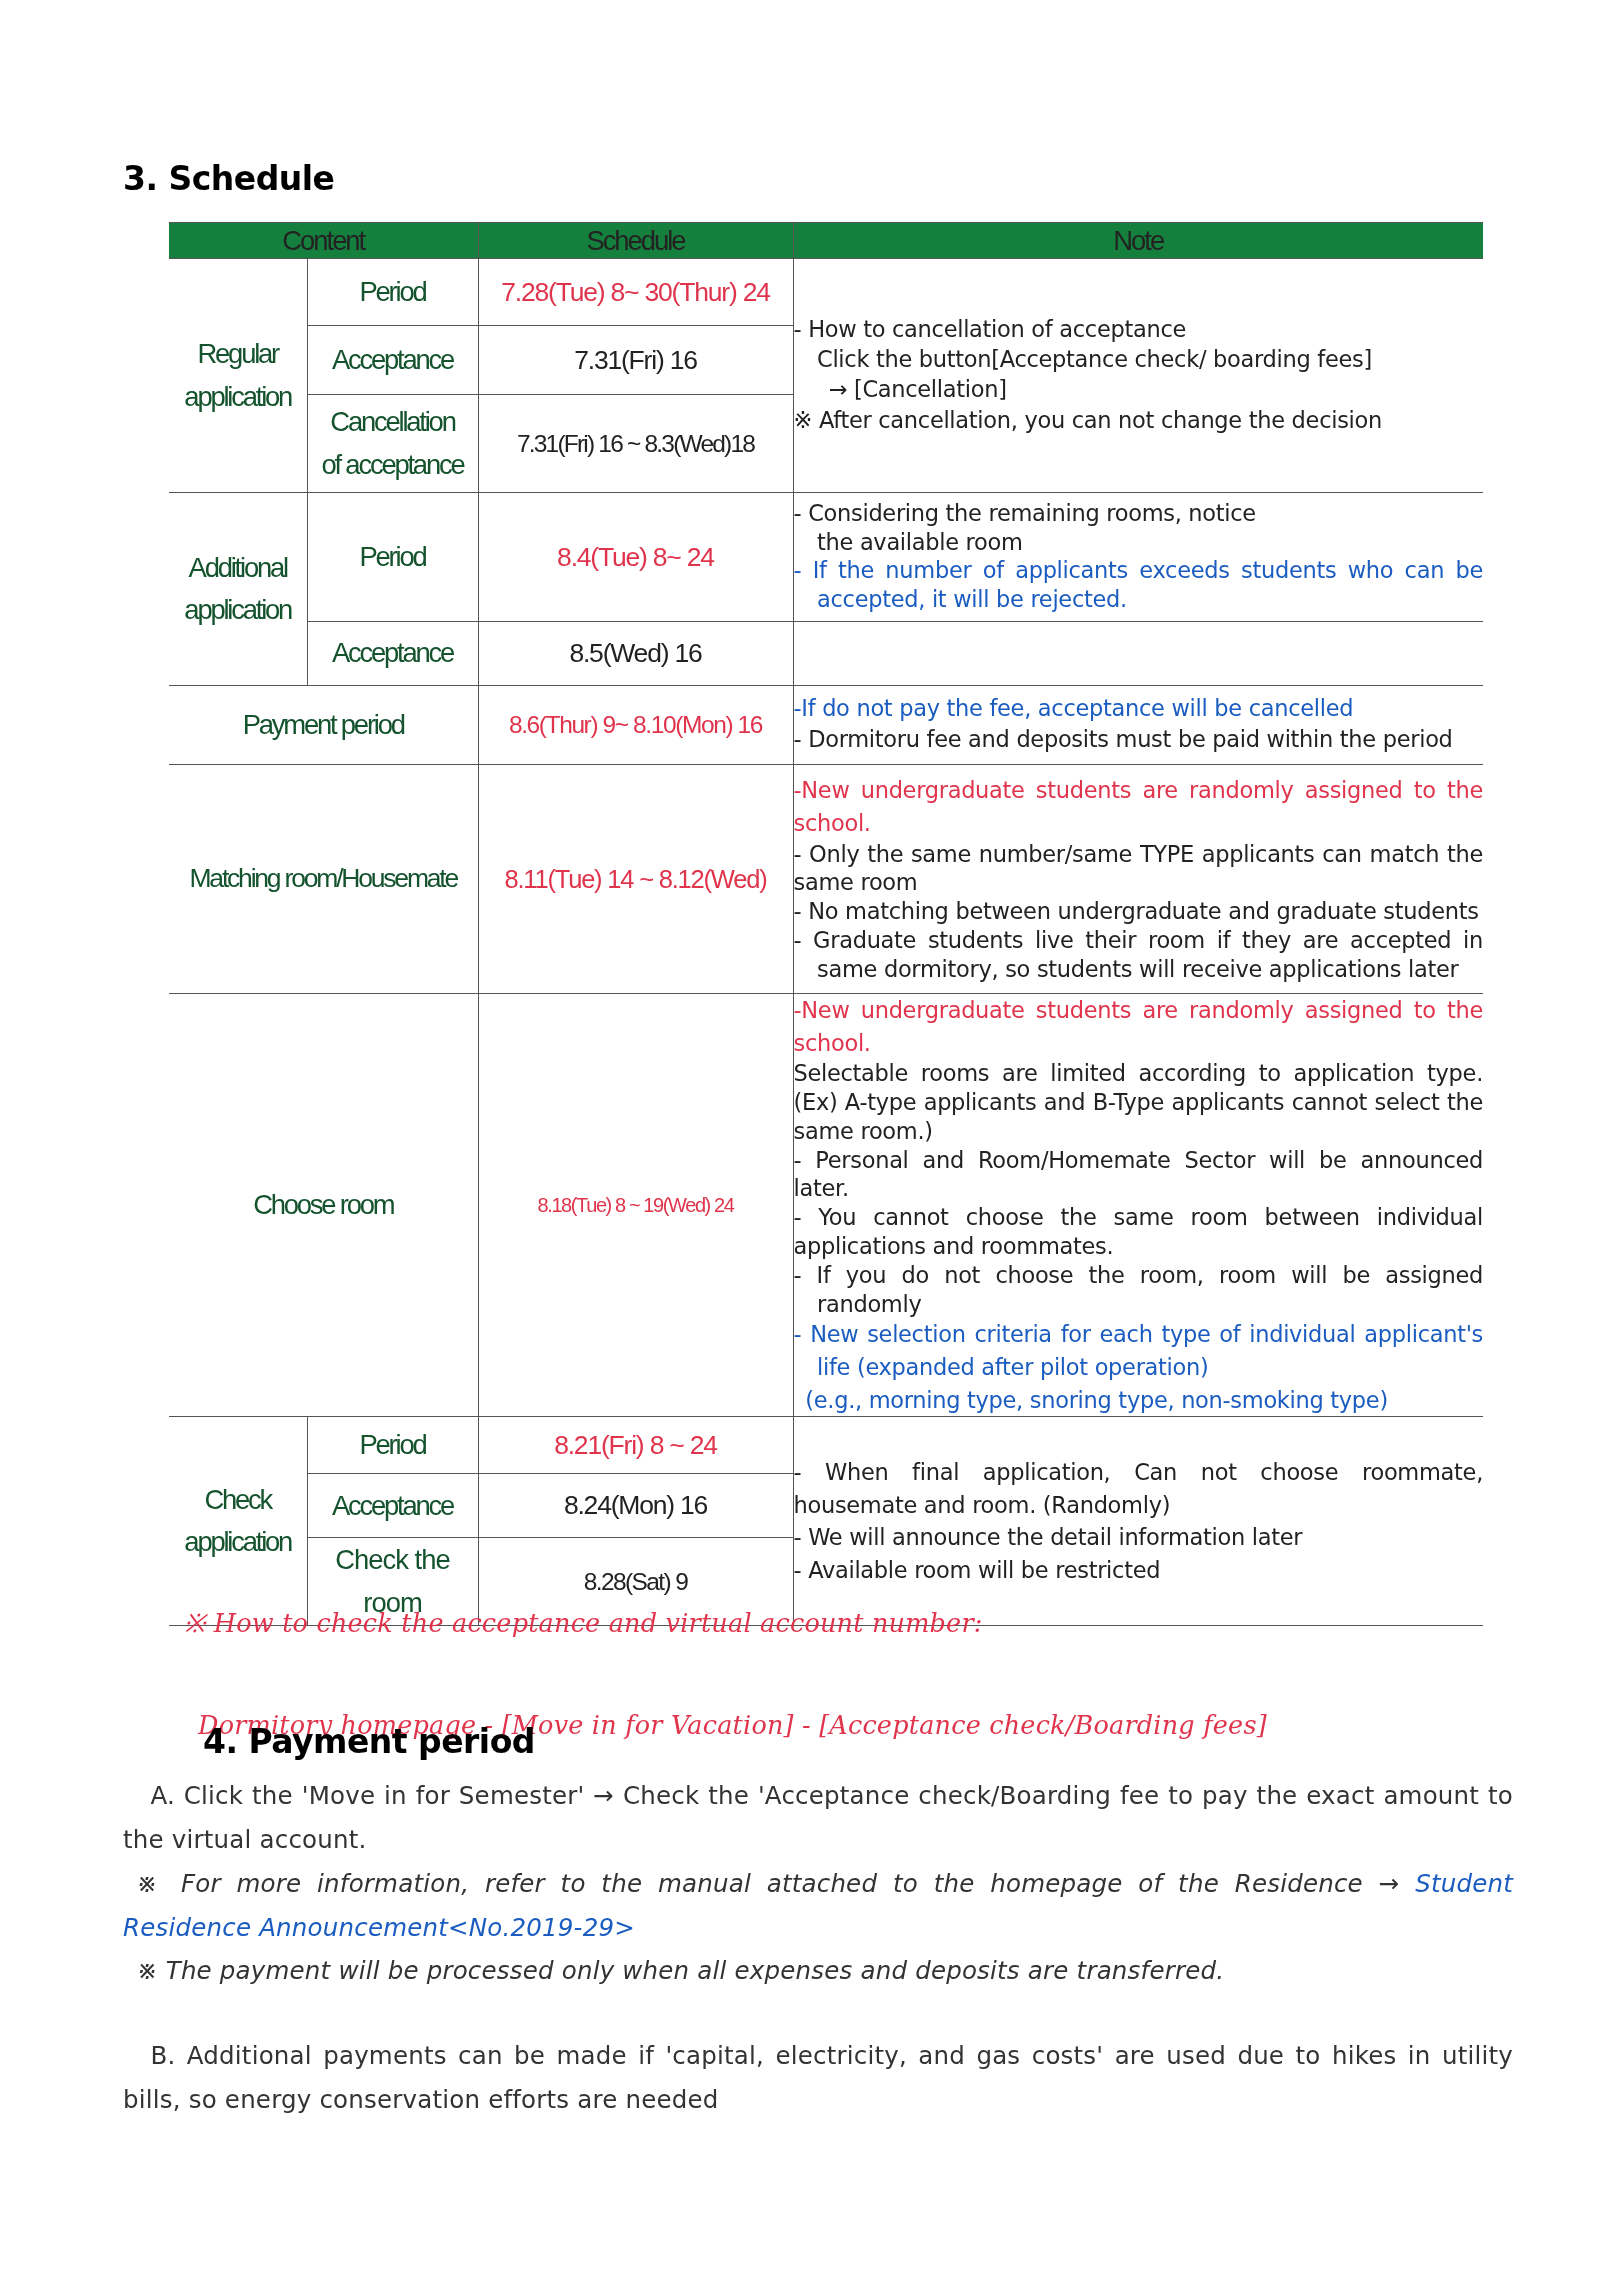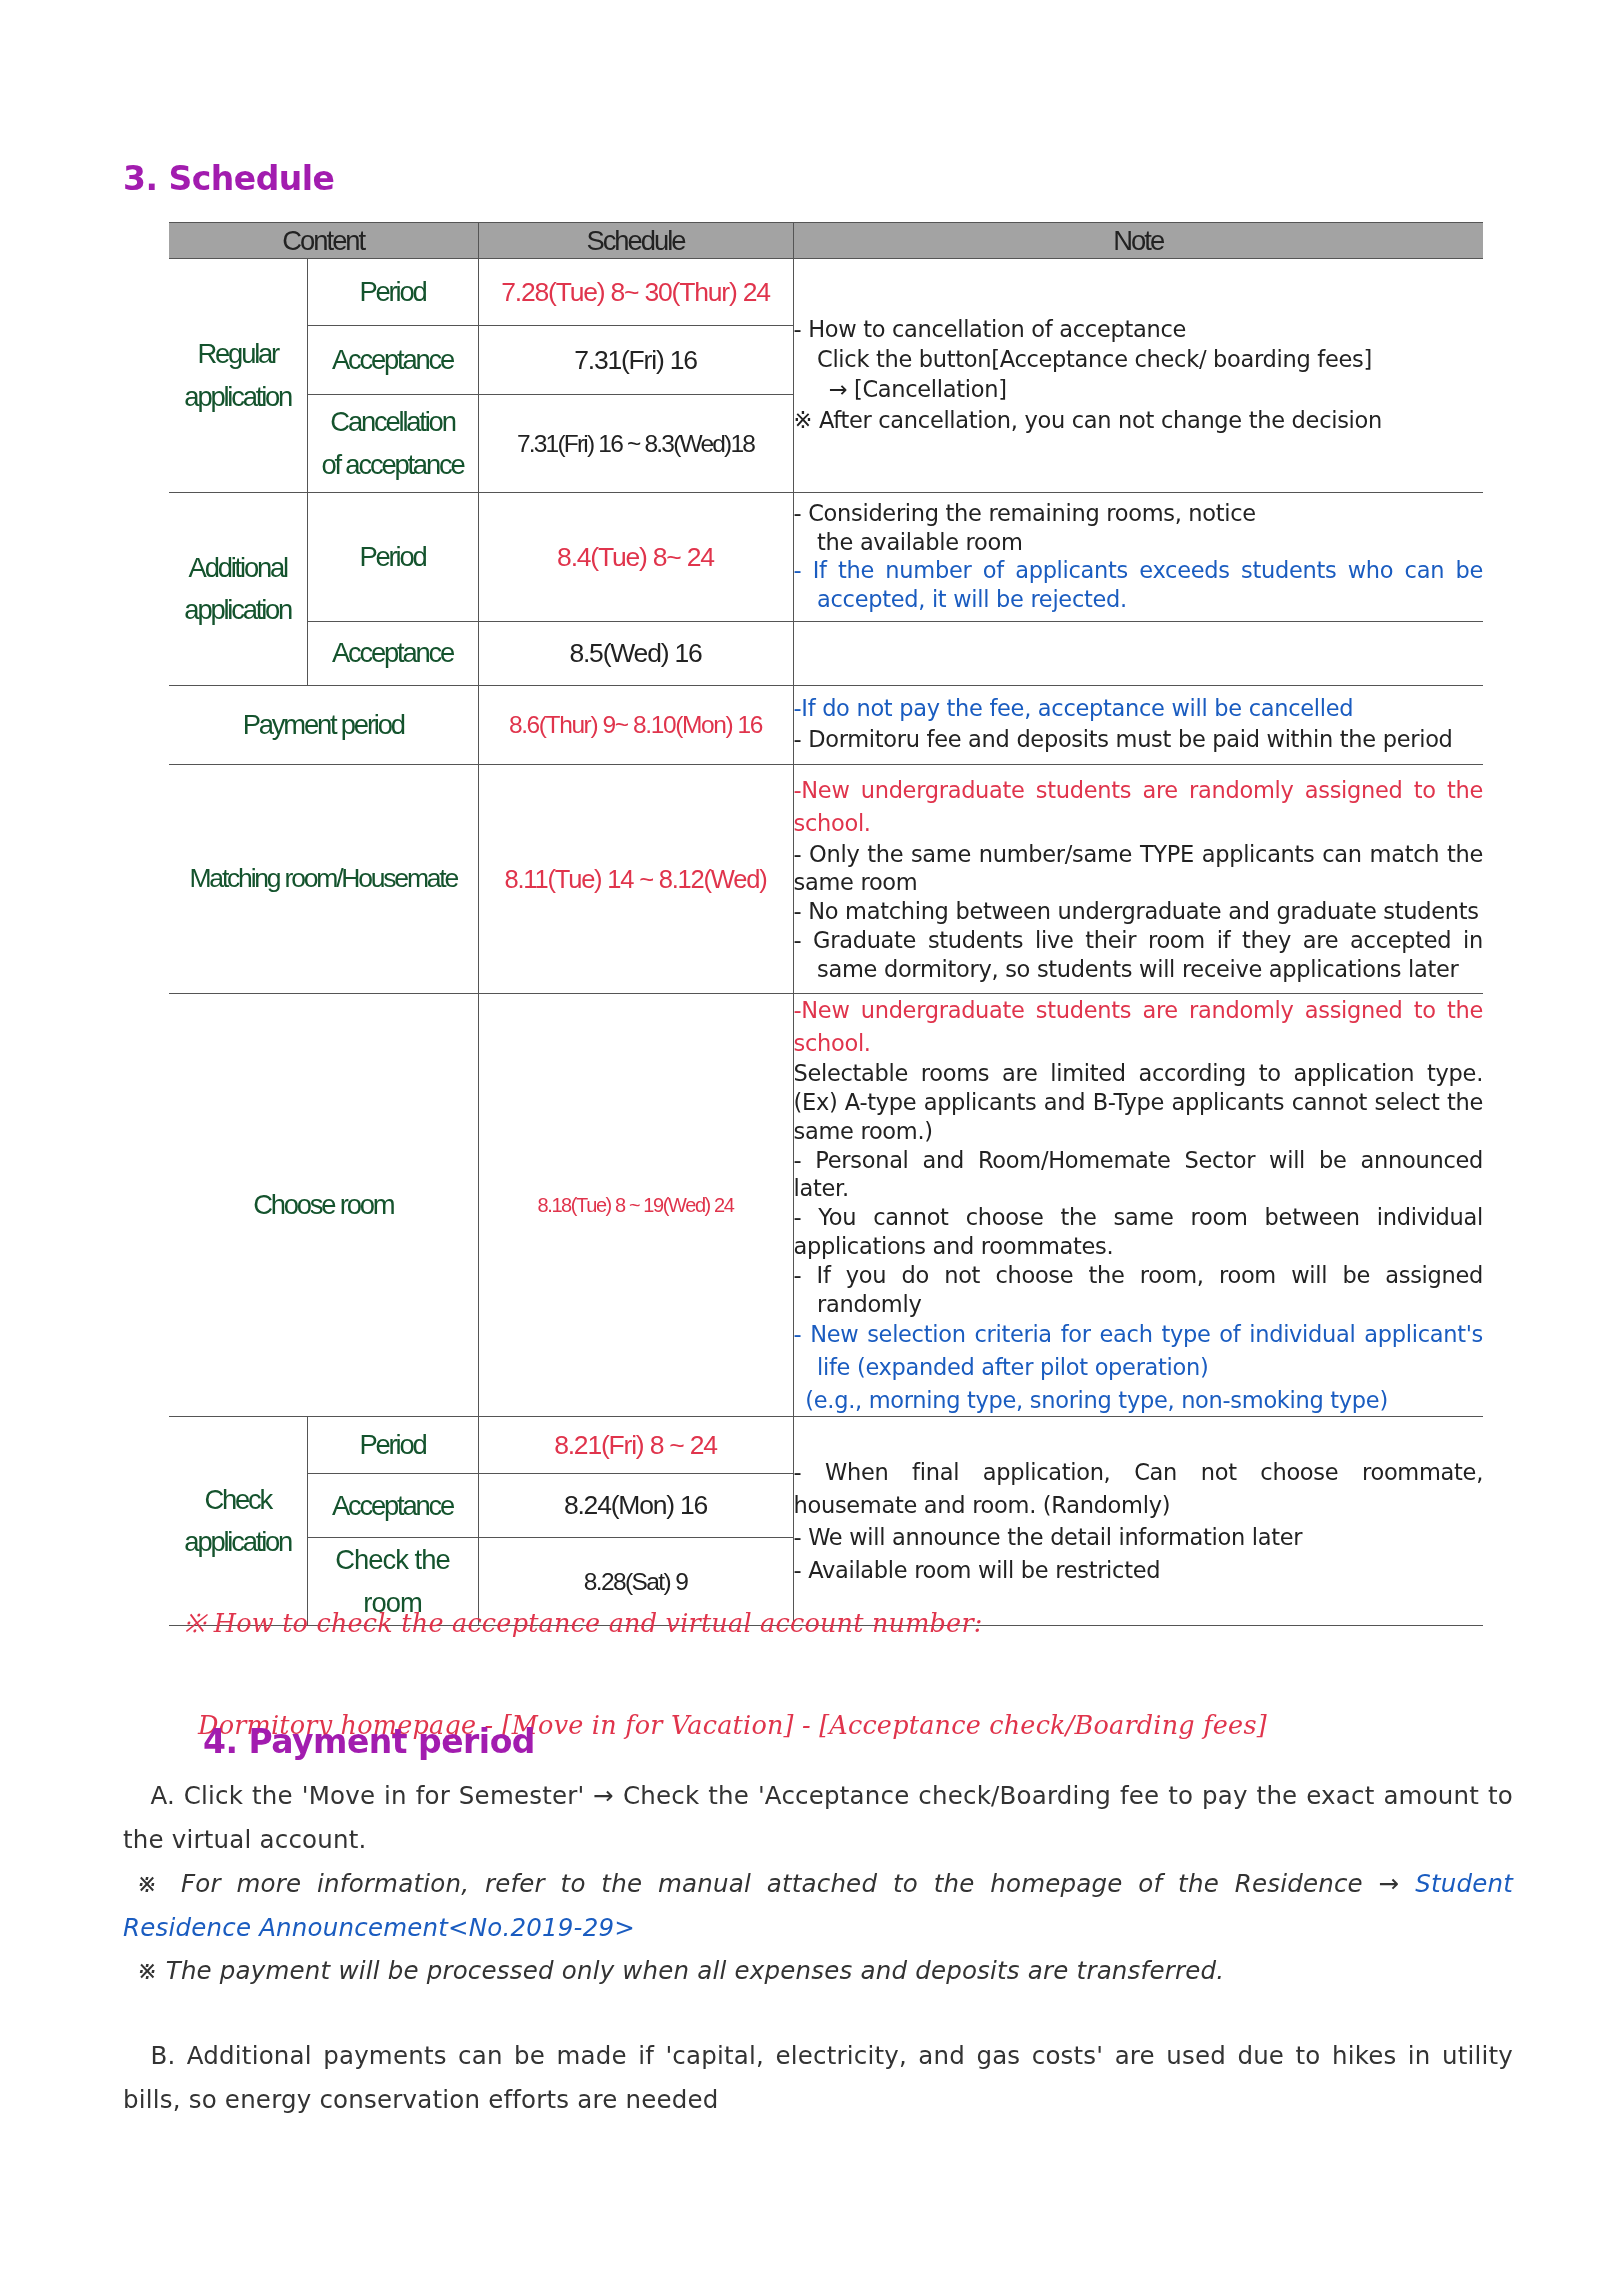--- a/index.html
+++ b/index.html
@@ -1,23 +1,23 @@
 <!DOCTYPE html>
 <html><head>
 <meta charset="utf-8">
 <style>
   html, body { margin:0; padding:0; background:#ffffff; }
   body { width:1620px; height:2292px; position:relative; font-family:"Liberation Sans", "DejaVu Sans", sans-serif; color:#2a2a2a; overflow:hidden; }
   .abs { position:absolute; }
-  .h-sec { font-family:"DejaVu Sans", sans-serif; font-weight:bold; font-size:33px; color:#a21caf; letter-spacing:-0.5px; }
+  .h-sec { font-family:"DejaVu Sans", sans-serif; font-weight:bold; font-size:33px; color:#000000; letter-spacing:-0.5px; }
   table.sched { position:absolute; left:169px; top:222px; width:1313px; border-collapse:collapse; table-layout:fixed; }
   table.sched td, table.sched th { border-top:1.5px solid #555; border-bottom:1.5px solid #555; border-left:1.5px solid #555; border-right:1.5px solid #555; padding:0; vertical-align:middle; }
   table.sched tr > *:first-child { border-left:none; }
   table.sched tr > *:last-child { border-right:none; }
-  table.sched th { font-weight:normal; font-size:27.4px; color:#222; background:#a3a3a3; height:35px; letter-spacing:-2px; font-family:"Liberation Sans", sans-serif; }
+  table.sched th { font-weight:normal; font-size:27.4px; color:#222; background:#15803d; height:35px; letter-spacing:-2px; font-family:"Liberation Sans", sans-serif; }
   .lbl { text-align:center; font-size:27.4px; letter-spacing:-2.2px; color:#14532d; line-height:1.55; font-family:"Liberation Sans", sans-serif; }
   .sch { text-align:center; font-size:26.5px; letter-spacing:-1.2px; color:#222; font-family:"Liberation Sans", sans-serif; }
   .red { color:#e0344c; }
   .blue { color:#1a5cc0; }
   .note { font-size:22.5px; line-height:1.28; padding:3.9px 5.9px 3.9px 5.9px; text-align:justify; color:#222; font-family:"DejaVu Sans", sans-serif; letter-spacing:-0.3px; }
   .note p { margin:0; }
   .note .ind { padding-left:23.5px; }
   .note .hang { padding-left:23.5px; text-indent:-23.5px; }
   .italic-note { font-family:"DejaVu Serif", serif; font-style:italic; color:#e0344c; font-size:25.5px; letter-spacing:0.2px; }
   .body-txt { font-family:"DejaVu Sans", sans-serif; font-size:24.5px; color:#333; line-height:44px; text-align:justify; letter-spacing:0.2px; }

